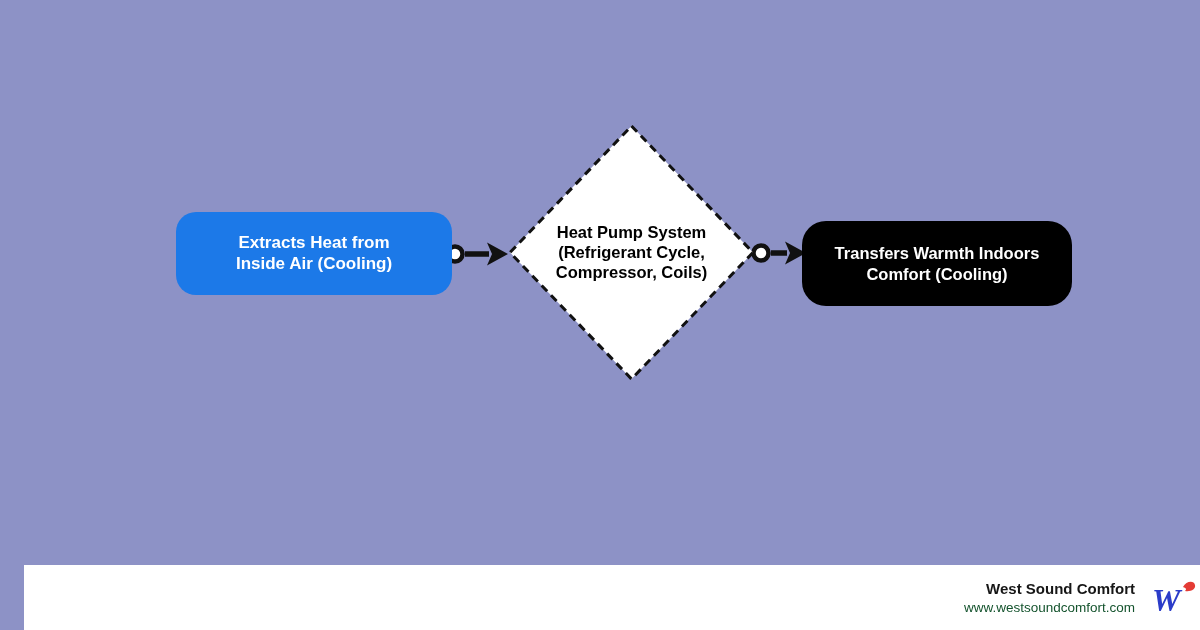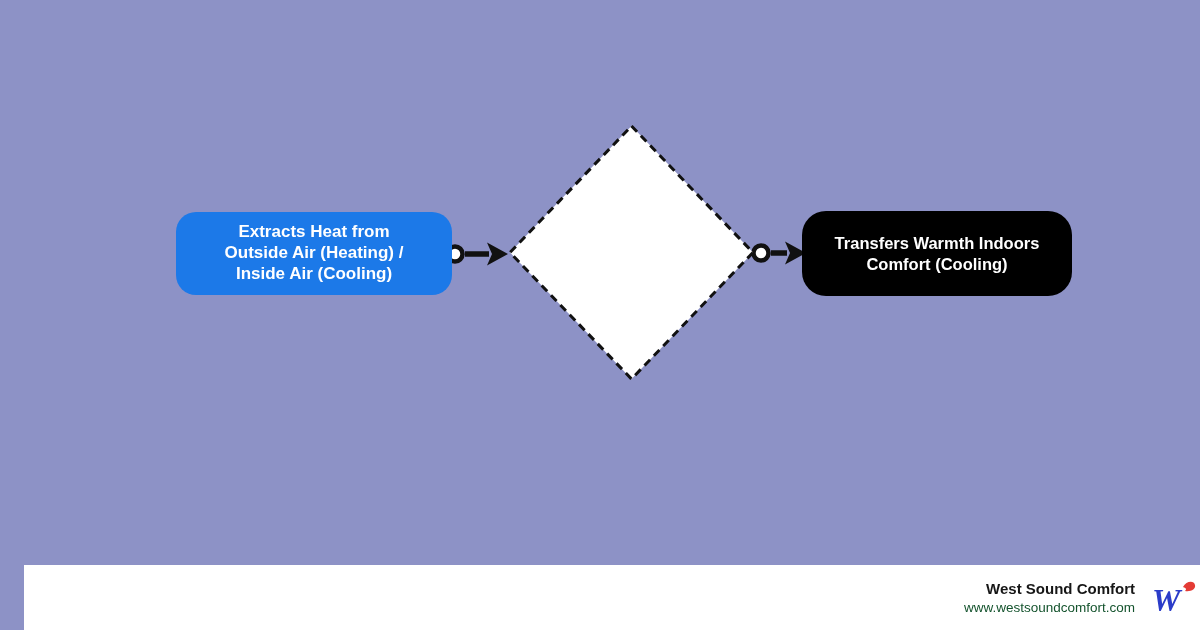--- a/index.html
+++ b/index.html
@@ -35,21 +35,21 @@
   .node .line{display:block;}
 
   .input-node{
     left:152px;top:212px;width:276px;height:83px;
     background:var(--node-input-fill);
     color:#ffffff;
     border-radius:20px;
     font-size:17px;
   }
   .output-node{
-    left:778px;top:211px;width:270px;height:85px;
+    left:778px;top:221px;width:270px;height:85px;
     background:var(--node-output-fill);
     color:#ffffff;
     border-radius:24px;
     font-size:16.5px;
   }
 
   
   .diamond-svg{position:absolute;left:483px;top:123px;width:249px;height:259px;}
   .diamond-label{
     position:absolute;
@@ -96,27 +96,31 @@
 
     <g>
       <circle cx="737" cy="253" r="7.5" fill="#ffffff" stroke="#111111" stroke-width="4.5"></circle>
       <line x1="747" y1="253" x2="763" y2="253" stroke="#111111" stroke-width="5.5"></line>
       <polygon points="761,241.5 782,253 761,264.5 766,253" fill="#111111"></polygon>
     </g>
   </svg>
 
   <div class="node input-node">
     <span class="line">Extracts Heat from</span>
-    <span class="line">Outside Air (Heating) /</span>
     <span class="line">Inside Air (Cooling)</span>
   </div>
 
   <svg class="diamond-svg" viewBox="0 0 249 259" aria-hidden="true">
     <polygon points="124.5,3 246,129.5 124.5,256 3,129.5" fill="#ffffff" stroke="#111111" stroke-width="3" stroke-dasharray="8 5.5"></polygon>
   </svg>
+  <div class="diamond-label">
+    <span class="line">Heat Pump System</span>
+    <span class="line">(Refrigerant Cycle,</span>
+    <span class="line">Compressor, Coils)</span>
+  </div>
 
   <div class="node output-node">
     <span class="line">Transfers Warmth Indoors</span>
     <span class="line">Comfort (Cooling)</span>
   </div>
 
   <div class="footer">
     <div class="footer-text">
       <div class="brand-name">West Sound Comfort</div>
       <div class="brand-site">www.westsoundcomfort.com</div>

